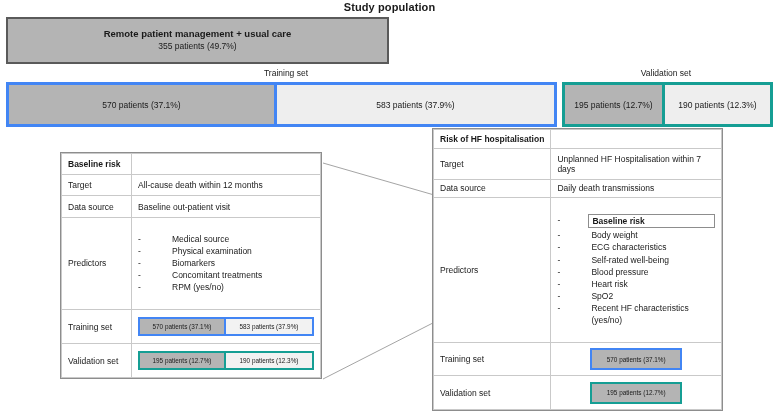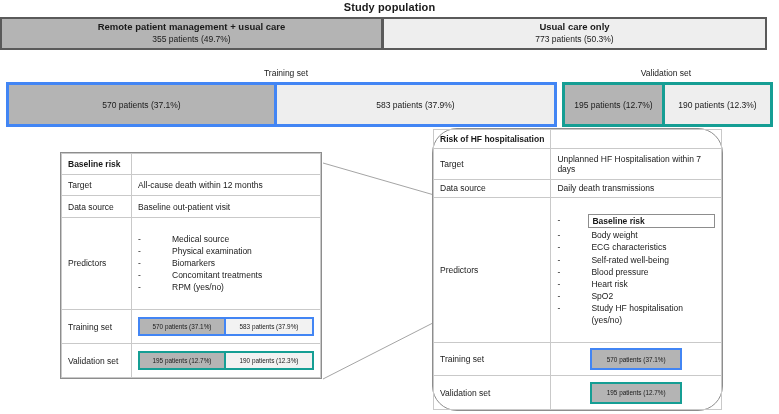--- a/index.html
+++ b/index.html
@@ -13,21 +13,21 @@
   }
   #root{position:relative;width:779px;height:414px;}
 
   
   .page-title{
     position:absolute;left:0;top:1px;width:779px;
     text-align:center;font-size:11px;font-weight:bold;letter-spacing:.1px;
   }
 
   
-  .arm-row{position:absolute;left:0;top:17px;width:767px;height:33px;display:flex;}
+  .arm-row{position:absolute;left:6px;top:17px;width:767px;height:47px;display:flex;}
   .arm-box{
     box-sizing:border-box;
     border:2px solid #5a5a5a;
     display:flex;flex-direction:column;align-items:center;justify-content:center;
     line-height:1.35;
   }
   .arm-box.rpm{width:383px;background:#b4b4b4;}
   .arm-box.usual{width:384px;background:#eeeeee;border-left:1px solid #5a5a5a;}
   .arm-title{font-size:9.5px;font-weight:bold;}
   .arm-sub{font-size:8.5px;}
@@ -76,21 +76,21 @@
   .pred-text.boxed{
     display:inline-block;font-weight:bold;
     border:1px solid #8d8d8d;padding:0 3px;margin:0 0 1px -3px;background:#fff;
   }
 
   
   #left-table{left:60px;top:152px;width:262px;height:227px;}
   #left-table td.label-col{width:72px;}
 
   
-  #right-table{left:432px;top:128px;width:291px;height:283px;border-radius:25px;}
+  #right-table{left:432px;top:128px;width:291px;height:283px;}
   #right-table td.label-col{width:98px;}
 
   
   .mini-split{box-sizing:border-box;display:flex;margin:0 auto;height:19px;}
   .mini-split.blue{border:2px solid #4285f4;}
   .mini-split.teal{border:2px solid #159e94;}
   .mini-cell{
     box-sizing:border-box;display:flex;align-items:center;justify-content:center;
     font-size:6.4px;height:100%;
   }
@@ -116,24 +116,20 @@
 
 <div id="root">
 
   <div class="page-title">Study population</div>
 
   <div class="arm-row">
     <div class="arm-box rpm">
       <div class="arm-title">Remote patient management + usual care</div>
       <div class="arm-sub">355 patients (49.7%)</div>
     </div>
-    <div class="arm-box usual">
-      <div class="arm-title">Usual care only</div>
-      <div class="arm-sub">773 patients (50.3%)</div>
-    </div>
   </div>
 
   <div class="set-caption" id="cap-training">Training set</div>
   <div class="set-caption" id="cap-validation">Validation set</div>
 
   <div class="split-wrap" id="training-split">
     <div class="split-cell grey">570 patients (37.1%)</div>
     <div class="split-cell light">583 patients (37.9%)</div>
   </div>
 
@@ -253,21 +249,21 @@
                 <li>
                   <span class="pred-dash">-</span>
                   <span class="pred-text">Heart risk</span>
                 </li>
                 <li>
                   <span class="pred-dash">-</span>
                   <span class="pred-text">SpO2</span>
                 </li>
                 <li>
                   <span class="pred-dash">-</span>
-                  <span class="pred-text">Study HF hospitalisation (yes/no)</span>
+                  <span class="pred-text">Recent HF characteristics (yes/no)</span>
                 </li>
               </ul>
           </td>
         </tr>
         <tr>
           <td class="label-col">Training set</td>
           <td class="cell-center">
             <div class="mini-single blue">570 patients (37.1%)</div>
           </td>
         </tr>

